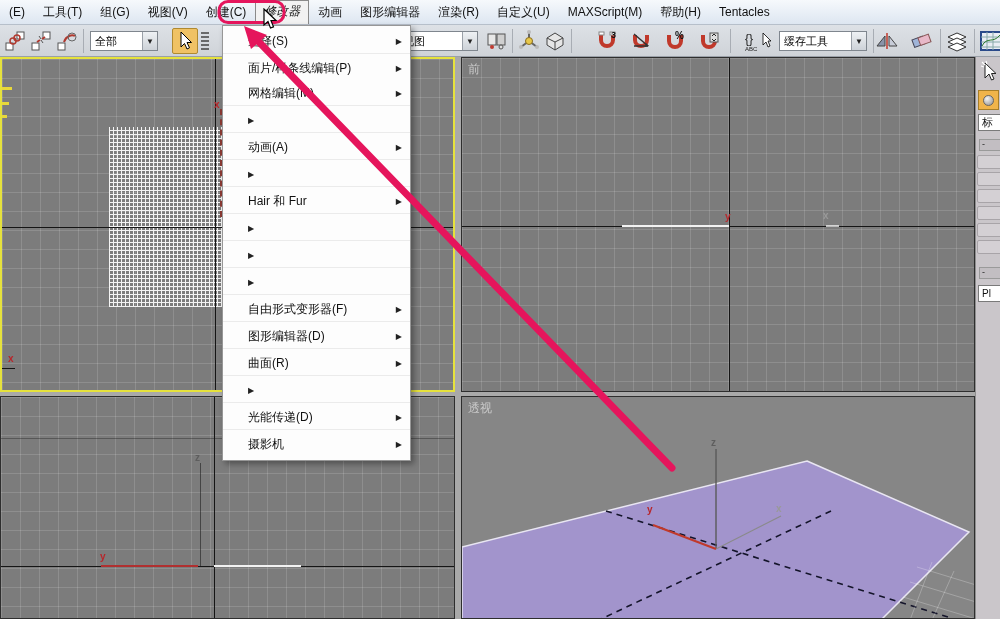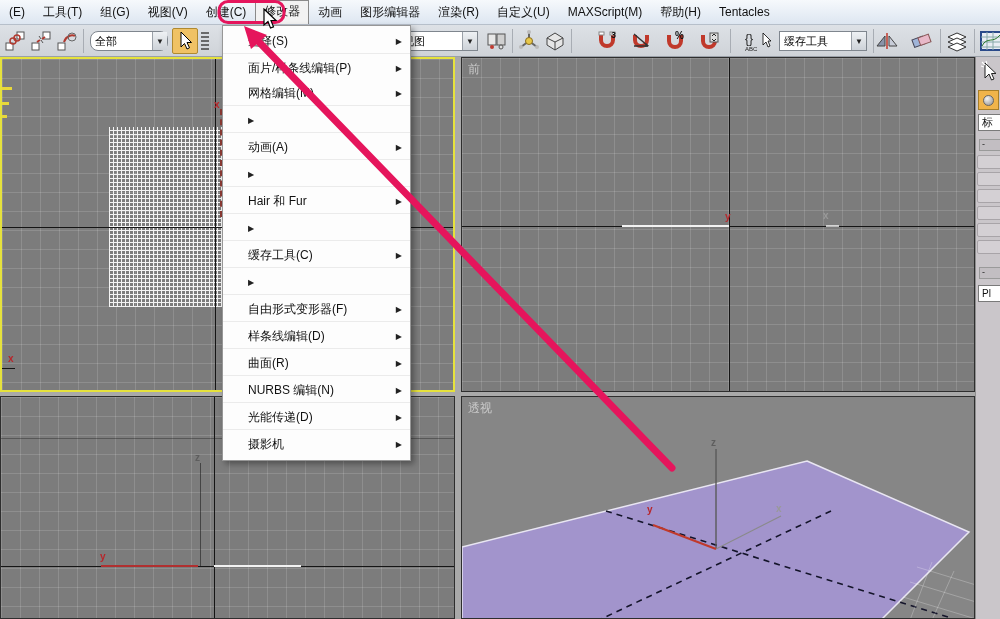--- a/index.html
+++ b/index.html
@@ -5,21 +5,21 @@
   * { margin:0; padding:0; box-sizing:border-box; }
   html,body { width:1000px; height:619px; overflow:hidden; }
   body { font-family:"Liberation Sans","DejaVu Sans",sans-serif; }
   #app { position:relative; width:1000px; height:619px; background:#b0b0b0; overflow:hidden; }
 
   
   .menubar { position:absolute; left:0; top:0; width:1000px; height:25px;
     background:linear-gradient(#f6f9fc,#dde6f1); border-bottom:1px solid #b6bfca;
     display:flex; align-items:center; font-size:12px; color:#111; }
   .mb-item { padding:3px 9px; white-space:nowrap; cursor:default; }
-  .mb-item.active { background:#f2f2f2; border:1px solid #8a8a8a; border-bottom:none; padding:2px 8px 4px 8px; }
+  .mb-item.active { background:#f2f2f2; border:1px solid #8a8a8a; border-bottom:none; padding:2px 8px 4px 8px;font-style:italic; }
 
   
   .toolbar { position:absolute; left:0; top:25px; width:1000px; height:32px;
     background:linear-gradient(#dde1e6,#cfd3d8); border-bottom:1px solid #9aa0a8;
     display:flex; align-items:center; }
   .tb-abs { position:absolute; top:0; height:32px; display:flex; align-items:center; }
   .tbtn { width:26px; height:26px; display:flex; align-items:center; justify-content:center; border-radius:2px; }
   .tbtn.active { background:#f0c264; border:1px solid #b08a30; }
   .tsep { width:1px; height:24px; background:#a8adb4; margin:0 3px; }
   .dropdown { height:20px; background:#fff; border:1px solid #7f868e; display:flex; align-items:center; font-size:11px; }
@@ -126,21 +126,21 @@
         <svg width="22" height="22">
             <rect x="2" y="13" width="7" height="7" fill="#fff" stroke="#555"></rect>
             <path d="M8 12 C10 6,16 4,19 6" stroke="#b03a30" stroke-width="2" fill="none"></path>
             <circle cx="16" cy="7" r="4" fill="none" stroke="#666"></circle>
           </svg>
       </div>
       <div class="tsep"></div>
     </div>
 
     <div class="tb-abs" style="left:90px;">
-      <div class="dropdown" style="width:78px;border-radius:8px;">
+      <div class="dropdown" style="width:68px;">
         <span class="dd-text">全部</span>
         <span class="dd-arrow">▼</span>
       </div>
     </div>
 
     <div class="tb-abs" style="left:172px;">
       <div class="tbtn active">
         <svg width="18" height="20">
             <path d="M5 1 L5 16 L8.5 12.5 L11 18 L13.5 16.8 L11 11.5 L15.5 11.5 Z" fill="#fff" stroke="#000" stroke-width="1"></path>
           </svg>
@@ -367,40 +367,38 @@
       <span class="mi-arrow">▶</span>
     </div>
       <div class="mi sep-after">
       <span class="mi-label">Hair 和 Fur</span>
       <span class="mi-arrow">▶</span>
     </div>
       <div class="mi sep-after">
       <span class="mi-arrow">▶</span>
     </div>
       <div class="mi sep-after">
-      <span class="mi-label">缓存工具(C)</span>
       <span class="mi-arrow">▶</span>
     </div>
       <div class="mi sep-after">
       <span class="mi-arrow">▶</span>
     </div>
       <div class="mi sep-after">
       <span class="mi-label">自由形式变形器(F)</span>
       <span class="mi-arrow">▶</span>
     </div>
       <div class="mi sep-after">
-      <span class="mi-label">样条线编辑(D)</span>
+      <span class="mi-label">图形编辑器(D)</span>
       <span class="mi-arrow">▶</span>
     </div>
       <div class="mi sep-after">
       <span class="mi-label">曲面(R)</span>
       <span class="mi-arrow">▶</span>
     </div>
       <div class="mi sep-after">
-      <span class="mi-label">NURBS 编辑(N)</span>
       <span class="mi-arrow">▶</span>
     </div>
       <div class="mi sep-after">
       <span class="mi-label">光能传递(D)</span>
       <span class="mi-arrow">▶</span>
     </div>
       <div class="mi">
       <span class="mi-label">摄影机</span>
       <span class="mi-arrow">▶</span>
     </div>

